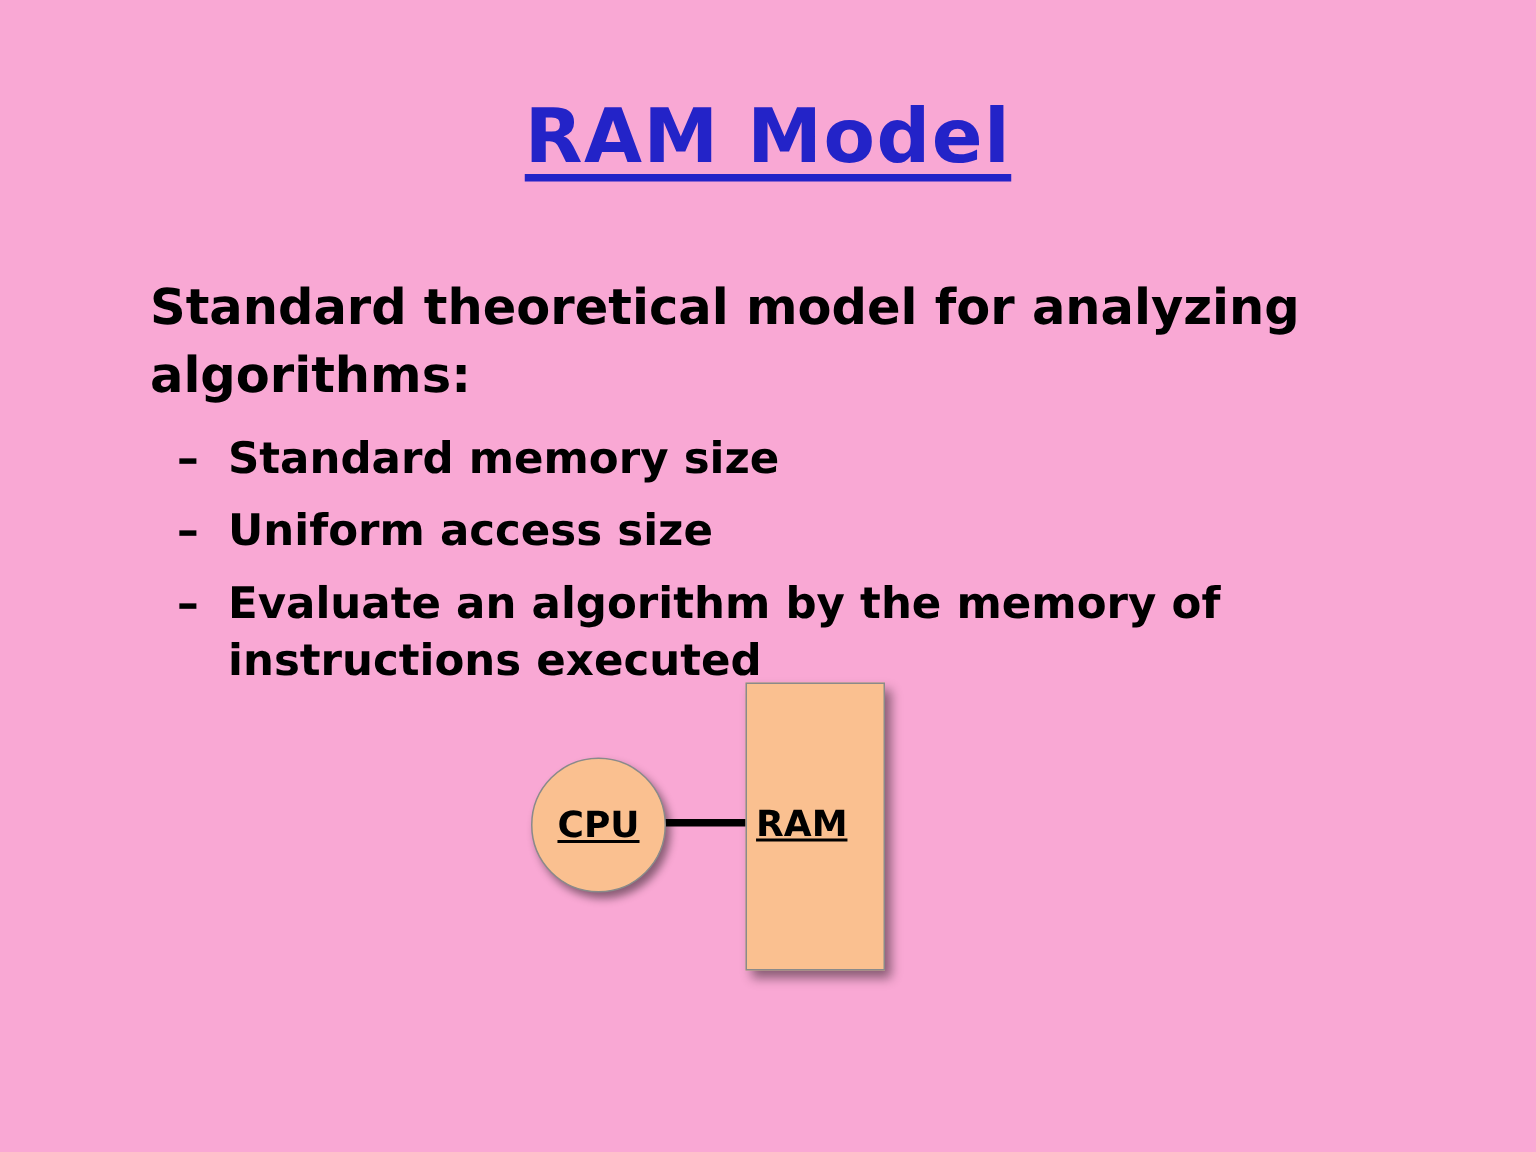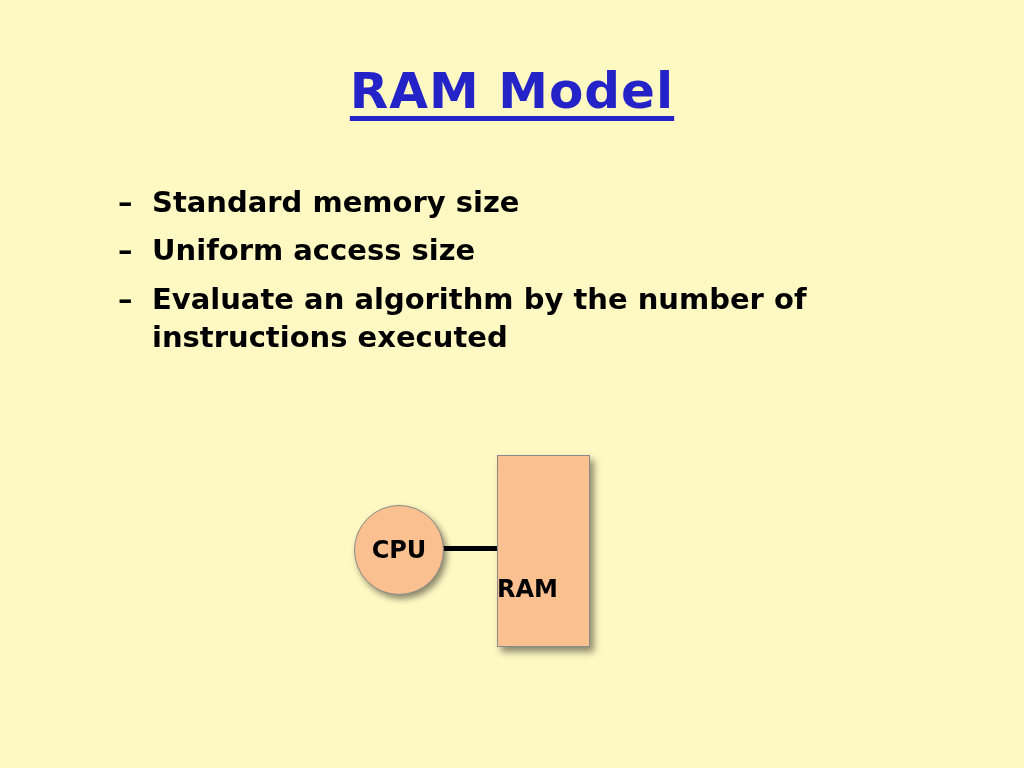--- a/index.html
+++ b/index.html
@@ -4,21 +4,21 @@
 <style>
   html, body {
     margin: 0;
     padding: 0;
     background: #ffffff;
   }
   .slide {
     position: relative;
     width: 1024px;
     height: 768px;
-    background: #fef9c3;
+    background: #f9a8d4;
     overflow: hidden;
     font-family: "DejaVu Sans", "Liberation Sans", sans-serif;
   }
 
   
   .title {
     position: absolute;
     top: 62px;
     left: 0;
     width: 100%;
@@ -93,59 +93,60 @@
     width: 91px;
     height: 190px;
     background: var(--shape-fill, #fac090);
     border: 1.5px solid var(--shape-border, #8a8a8a);
     box-shadow: 4px 5px 7px rgba(0,0,0,0.45);
   }
   .shape-label {
     font-size: 24px;
     font-weight: 600;
     color: #000000;
+    text-decoration: underline;
   }
   .ram-label {
     position: absolute;
     left: 497px;
     top: 535px;
     width: 75px;
-    text-align: left;
-    margin-top: 40px;
+    text-align: center;
   }
   .connector {
     position: absolute;
     left: 438px;
     top: 546px;
     width: 62px;
     height: 5px;
     background: var(--connector-color, #000000);
   }
 </style>
 </head>
 <body>
 
 <div class="slide">
 
   <div class="title">RAM Model</div>
 
   <div class="body-block">
+    <div class="intro">Standard theoretical model for analyzing algorithms:</div>
 
     <div class="bullet-list">
       <div class="bullet">
         <span class="marker">–</span>
         <span class="bullet-text">Standard memory size</span>
       </div>
       <div class="bullet">
         <span class="marker">–</span>
         <span class="bullet-text">Uniform access size</span>
       </div>
       <div class="bullet">
         <span class="marker">–</span>
-        <span class="bullet-text">Evaluate an algorithm by the number of instructions executed</span>
+        <span class="bullet-text">Evaluate an algorithm by the memory of instructions executed</span>
       </div>
     </div>
   </div>
 
   <div class="diagram">
     <div class="connector"></div>
     <div class="cpu-circle">
       <span class="shape-label">CPU</span>
     </div>
     <div class="ram-rect"></div>

